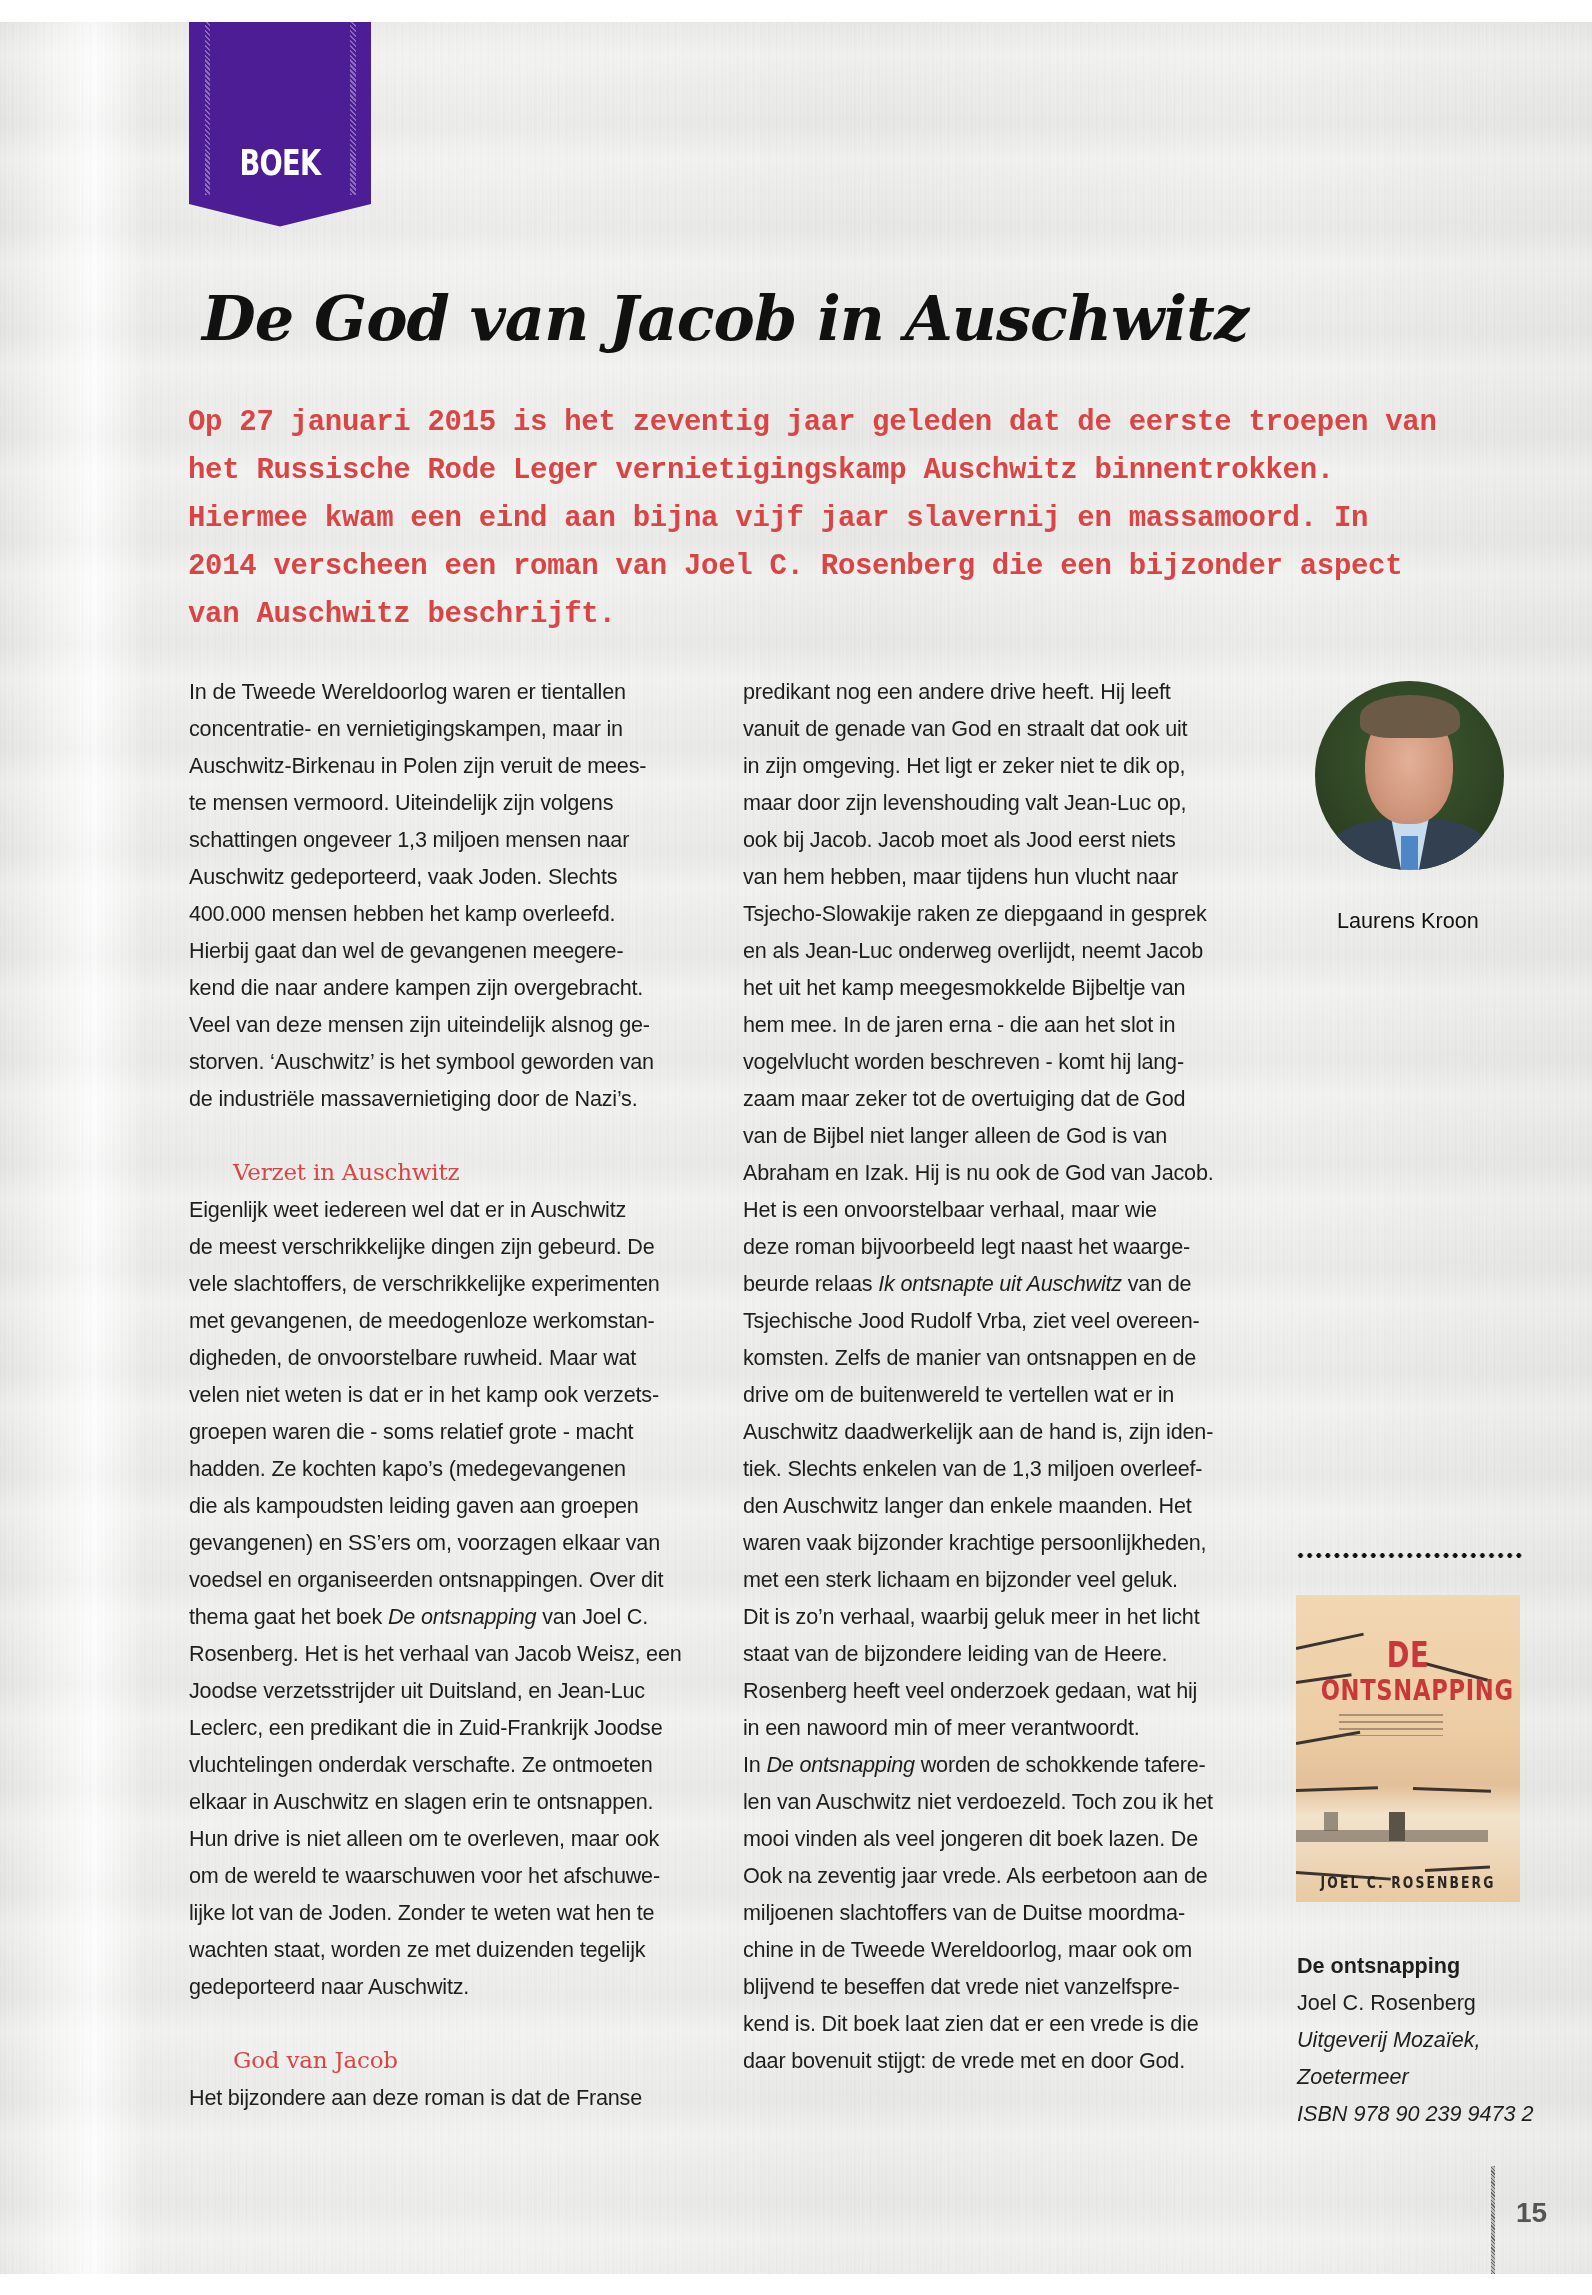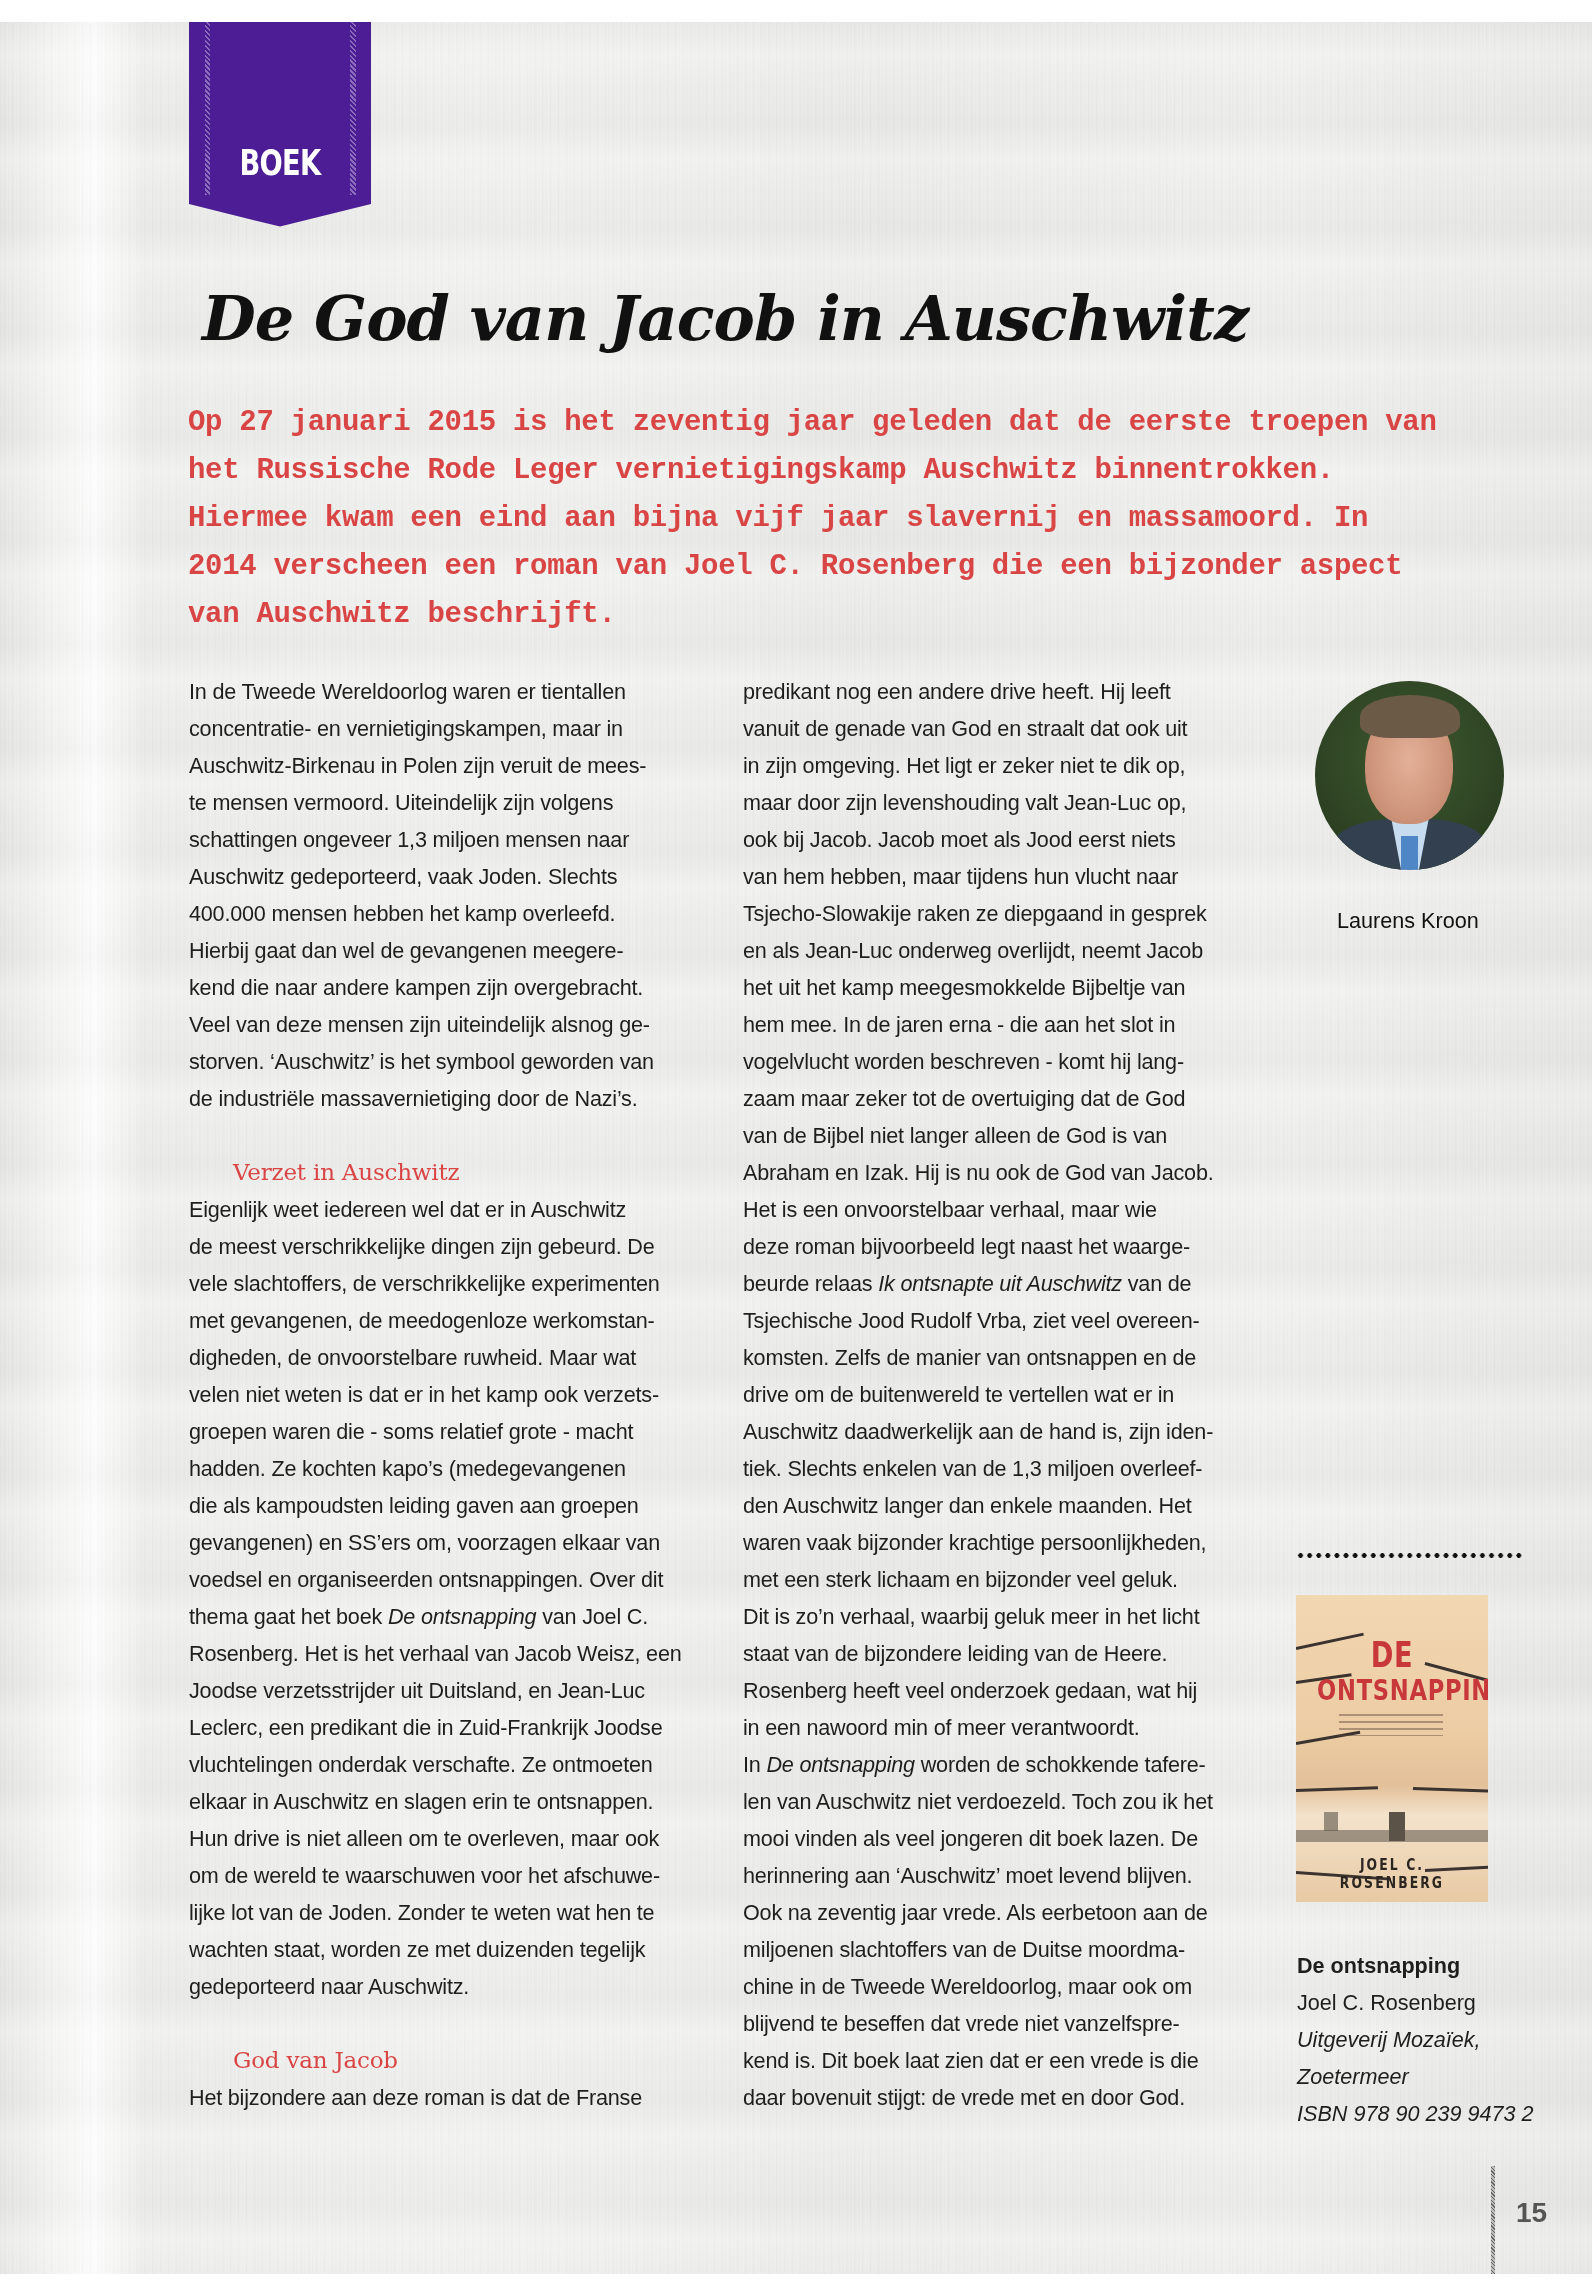--- a/index.html
+++ b/index.html
@@ -99,21 +99,21 @@
   .author-name {
     position: absolute; left: 1337px; top: 908px;
     font-weight: normal; font-size: 21.6px; color: #111;
     font-family: "Liberation Sans", sans-serif;
   }
   .dots {
     position: absolute; left: 1296px; top: 1552px; width: 229px; height: 7px;
     background: radial-gradient(circle, #111 2.2px, transparent 2.6px) 0 0 / 9.1px 7px repeat-x;
   }
   .cover {
-    position: absolute; left: 1296px; top: 1595px; width: 192px; height: 307px;
+    position: absolute; left: 1296px; top: 1595px; width: 224px; height: 307px;
     background: linear-gradient(180deg, #f2d7b3 0%, #eccca3 45%, #e3c099 62%, #f3e3cc 72%, #e8c9a2 100%);
     overflow: hidden;
   }
   .cover .wire { position: absolute; height: 2.6px; background: #3a3330; transform-origin: left center; }
   .cover .bld { position: absolute; background: #5c5348; }
   .cover-title {
     position: absolute; left: 0; width: 100%; text-align: center;
     color: #c8373a; font-weight: bold; font-family: "DejaVu Sans", sans-serif;
     transform: scaleX(0.78); letter-spacing: 0.9px;
   }
@@ -247,21 +247,20 @@
       <span class="ln">met een sterk lichaam en bijzonder veel geluk.</span>
       <span class="ln">Dit is zo’n verhaal, waarbij geluk meer in het licht</span>
       <span class="ln">staat van de bijzondere leiding van de Heere.</span>
       <span class="ln">Rosenberg heeft veel onderzoek gedaan, wat hij</span>
       <span class="ln">in een nawoord min of meer verantwoordt.</span>
     </div>
   <span class="ln"><span>In </span><i>De ontsnapping</i><span> worden de schokkende tafere-</span></span>
   <div id="c2-c">
       <span class="ln">len van Auschwitz niet verdoezeld. Toch zou ik het</span>
       <span class="ln">mooi vinden als veel jongeren dit boek lazen. De</span>
-      <span class="ln">herinnering aan ‘Auschwitz’ moet levend blijven.</span>
       <span class="ln">Ook na zeventig jaar vrede. Als eerbetoon aan de</span>
       <span class="ln">miljoenen slachtoffers van de Duitse moordma-</span>
       <span class="ln">chine in de Tweede Wereldoorlog, maar ook om</span>
       <span class="ln">blijvend te beseffen dat vrede niet vanzelfspre-</span>
       <span class="ln">kend is. Dit boek laat zien dat er een vrede is die</span>
       <span class="ln">daar bovenuit stijgt: de vrede met en door God.</span>
     </div>
 </div>
 
 <div class="author-photo">

